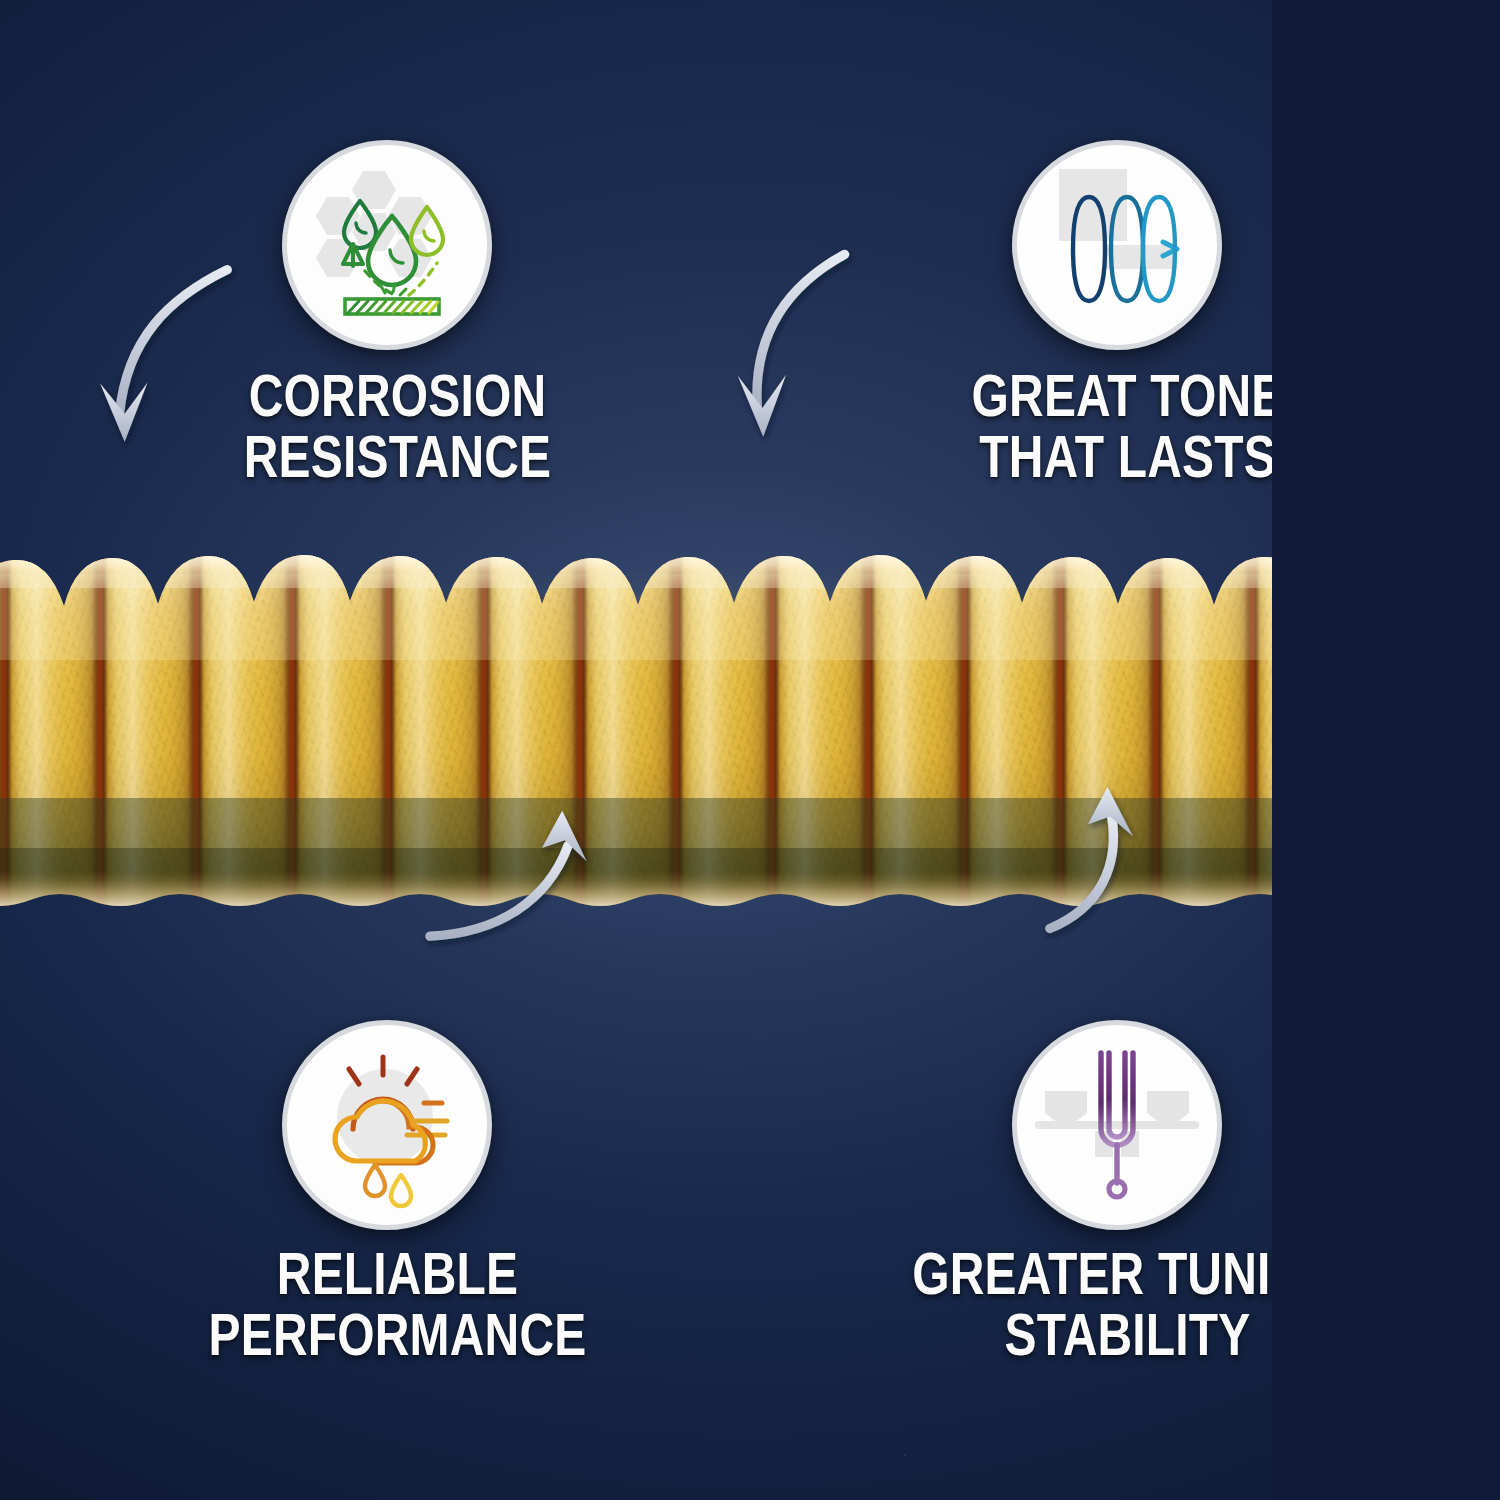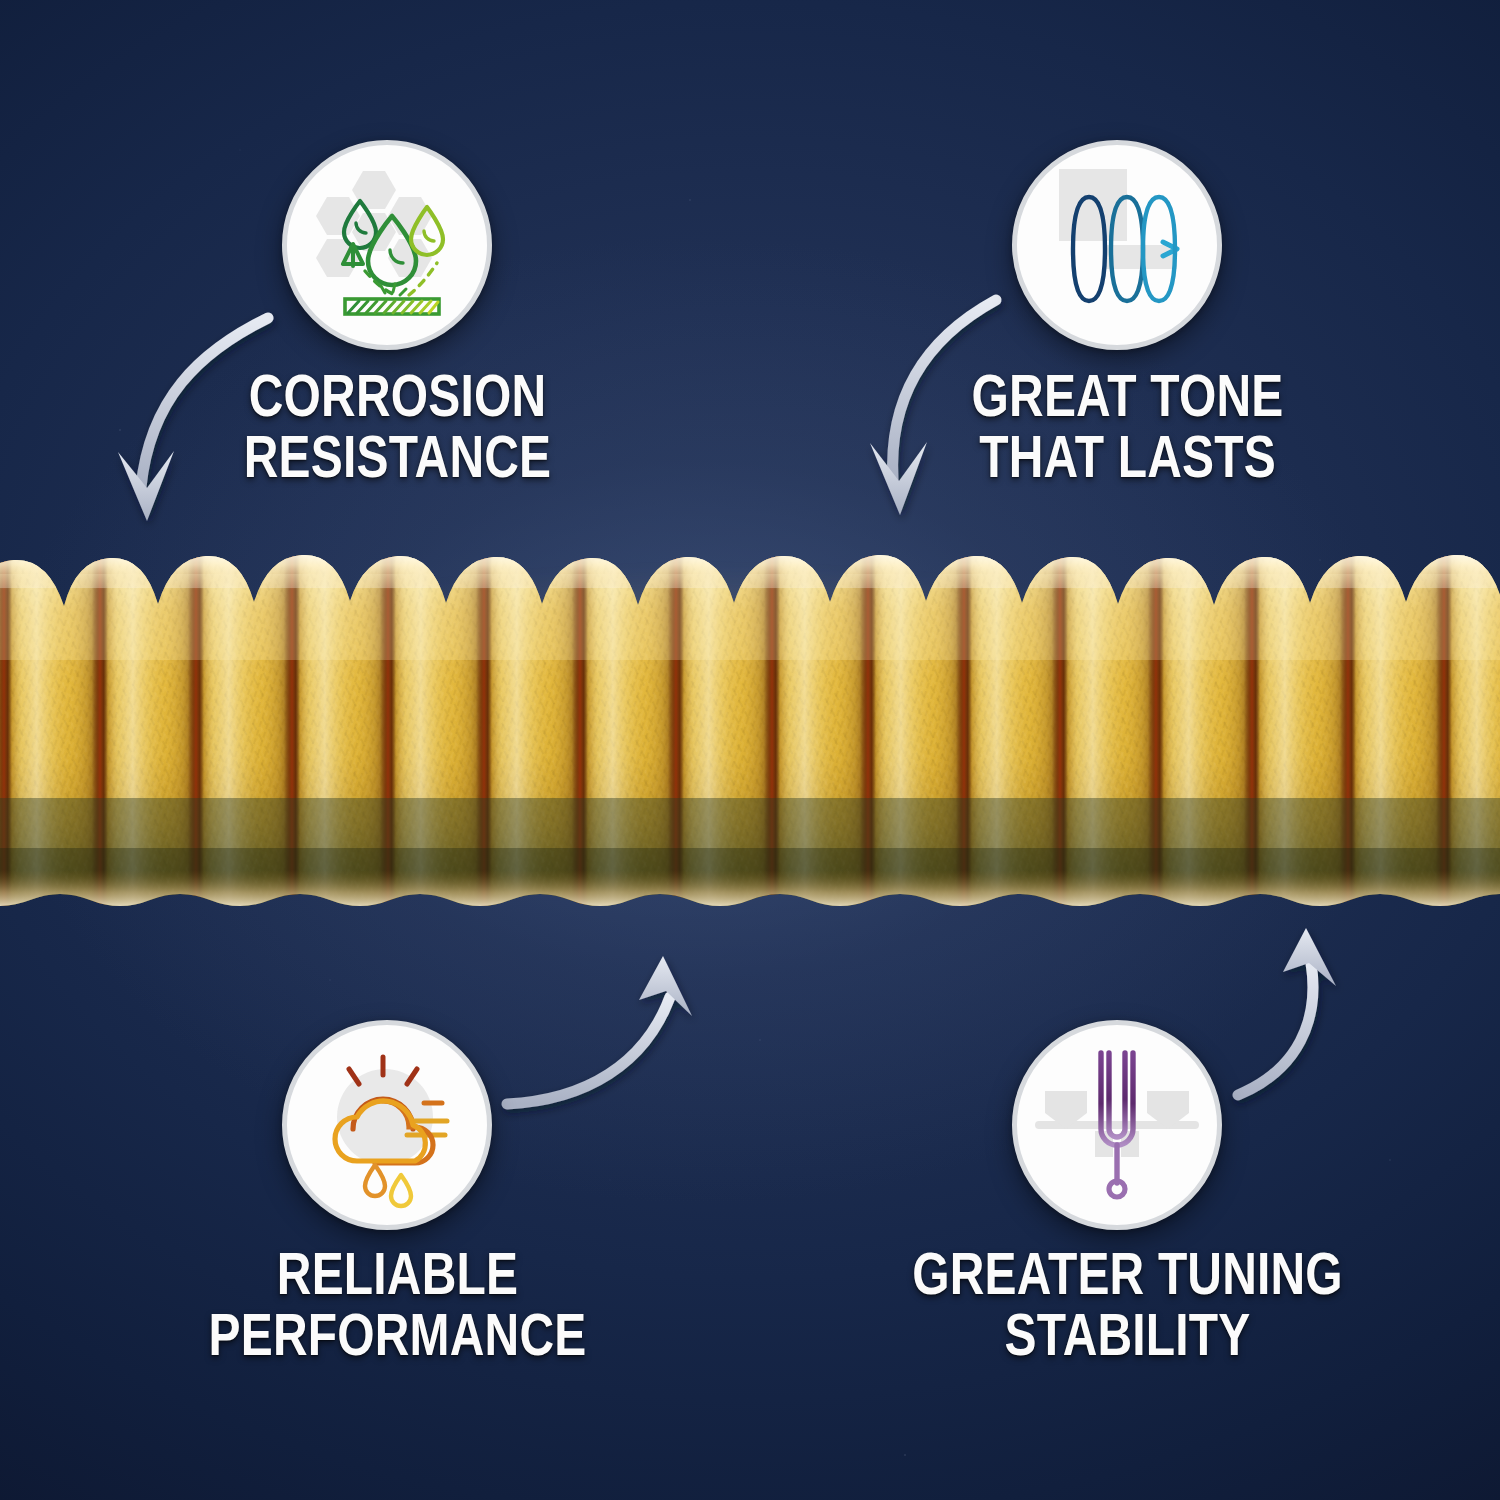--- a/index.html
+++ b/index.html
@@ -2,21 +2,21 @@
 <html><head>
 <meta charset="utf-8">
 <style>
   html,body{margin:0;padding:0;}
   body{
     width:1500px;height:1500px;overflow:hidden;
     font-family:"Liberation Sans", sans-serif;
     background:#0f1b36;
   }
   .stage{
-    position:relative;width:1500px;height:1500px;overflow:hidden;
+    position:relative;width:1272px;height:1500px;overflow:hidden;
     background:
       radial-gradient(ellipse 900px 620px at 700px 720px, rgba(73,95,140,.55) 0%, rgba(51,69,108,.30) 42%, rgba(18,30,58,0) 78%),
       radial-gradient(ellipse 1400px 1100px at 750px 640px, #2a3a5d 0%, #203054 30%, #172749 58%, #111f3d 80%, #0d1730 100%),
       linear-gradient(180deg,#101c39 0%,#16254a 45%,#101d3c 100%);
   }
   
   .specks{
     position:absolute;inset:0;pointer-events:none;opacity:.55;
     background-image:
       radial-gradient(1.6px 1.6px at 120px 430px, rgba(205,220,245,.55), transparent 60%),

